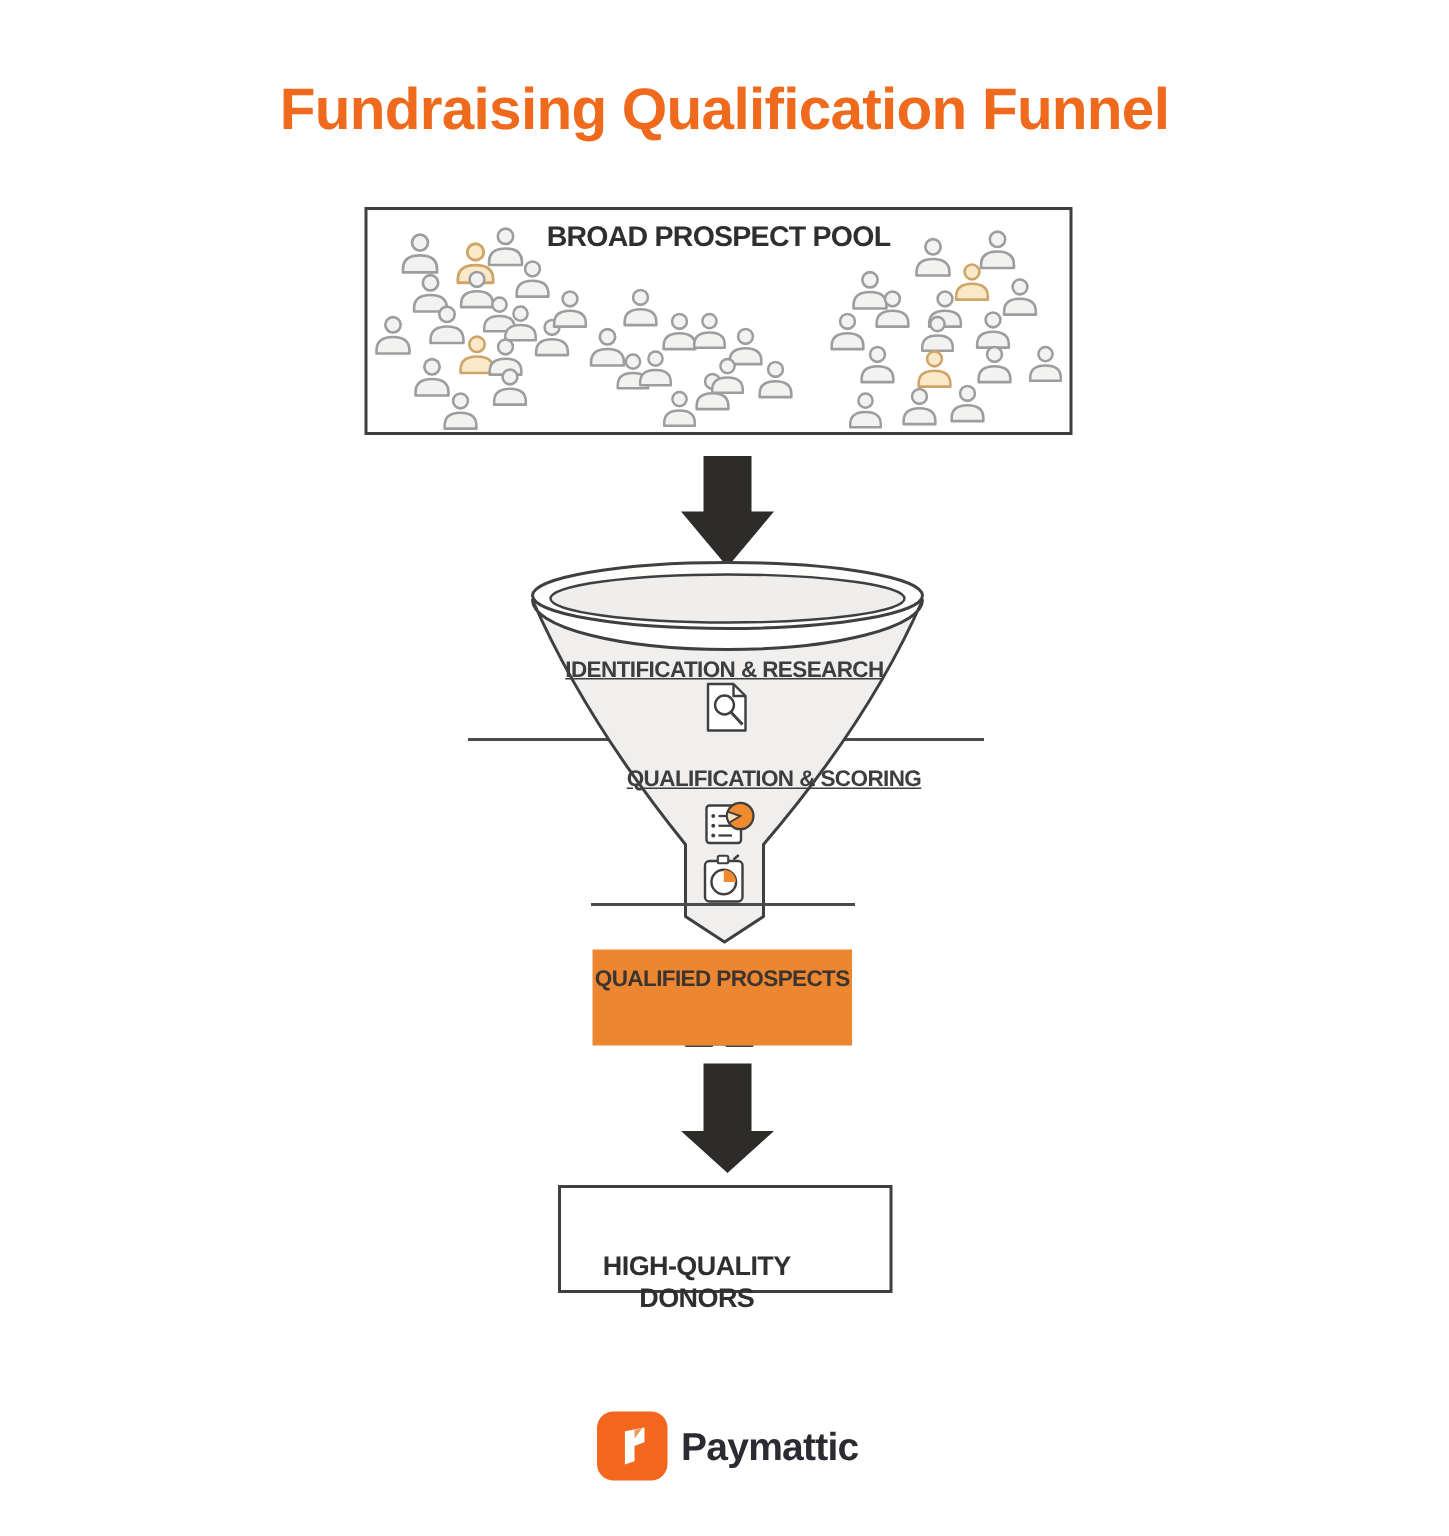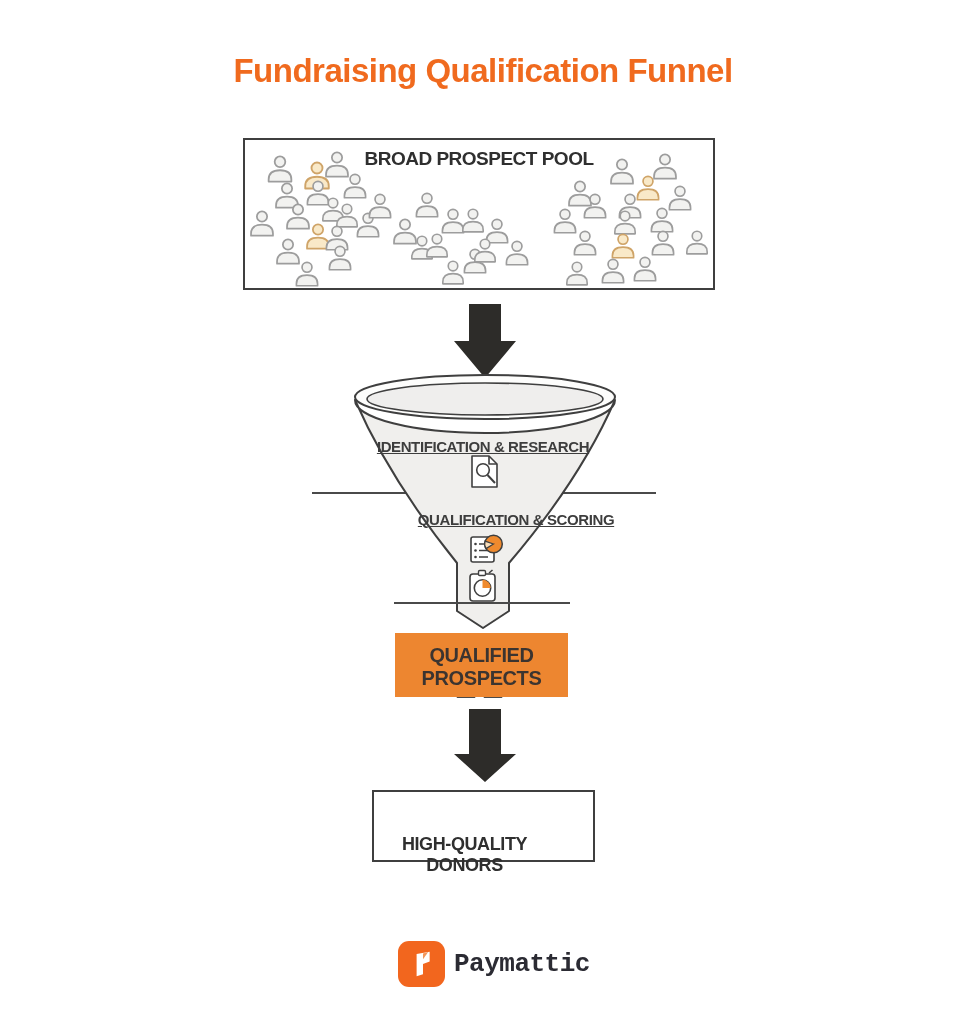--- a/index.html
+++ b/index.html
@@ -13,21 +13,21 @@
     --funnel-fill:#f0efed;
   }
   *{margin:0;padding:0;box-sizing:border-box;}
   html,body{background:#ffffff;}
   body{font-family:"Liberation Sans","DejaVu Sans",sans-serif;}
   .canvas{
     position:relative;width:966px;height:1024px;background:#ffffff;overflow:hidden;
   }
   .page-title{
     position:absolute;left:0;top:52px;width:966px;text-align:center;
-    font-size:33px;font-weight:bold;letter-spacing:-0.5px;color:var(--title-orange);
+    font-size:39px;font-weight:bold;letter-spacing:-0.5px;color:var(--title-orange);
   }
   .pool-box{
     position:absolute;left:243px;top:138px;width:472px;height:152px;
     background:#ffffff;border:2px solid var(--outline);
   }
   .pool-label{
     position:absolute;left:243px;top:148px;width:472px;text-align:center;
     font-size:19px;font-weight:bold;letter-spacing:-0.5px;color:var(--ink);
   }
   .overlay{
@@ -38,40 +38,40 @@
     font-size:15px;font-weight:600;letter-spacing:-0.4px;color:#3d3d3d;text-decoration:underline;
   }
   .funnel-label.stage1{top:438px;}
   .funnel-label.stage2{top:511px;margin-left:33px;}
   .qualified-box{
     position:absolute;left:395px;top:633px;width:173px;height:64px;
     background:var(--box-orange);
   }
   .qualified-label{
     position:absolute;left:385px;top:644px;width:193px;text-align:center;
-    font-size:20px;font-weight:bold;letter-spacing:-0.4px;color:#3b3430;
+    font-size:15px;font-weight:bold;letter-spacing:-0.4px;color:#3b3430;
   }
   .donors-box{
     position:absolute;left:372px;top:790px;width:223px;height:72px;
     background:#ffffff;border:2px solid var(--outline);
   }
   .donors-label{
     position:absolute;left:372px;top:834px;width:185px;text-align:center;
     font-size:18px;font-weight:bold;letter-spacing:-0.4px;color:var(--ink);
   }
   .brand{
     position:absolute;left:398px;top:941px;display:flex;align-items:center;gap:9px;
   }
   .brand-mark{
     width:47px;height:46px;border-radius:11px;background:#f2661e;
     display:flex;align-items:center;justify-content:center;flex:0 0 auto;
   }
   .brand-mark svg{width:34px;height:34px;display:block;}
   .brand-name{
-    font-size:26px;font-weight:bold;letter-spacing:-0.5px;color:#2b2b33;line-height:46px;font-family:Liberation Mono, monospace;
+    font-size:26px;font-weight:bold;letter-spacing:-0.5px;color:#2b2b33;line-height:46px;
   }
   
   .pool-person{fill:#f2f2f0;stroke:#9d9d9d;stroke-width:1.5;stroke-linejoin:round;}
   .pool-person.tan{fill:#f9e9c8;stroke:#cfa468;}
   .q-person{fill:#ffffff;stroke:#4a4a4a;stroke-width:1.7;stroke-linejoin:round;}
 </style>
 </head>
 <body>
 
 <div class="canvas">

